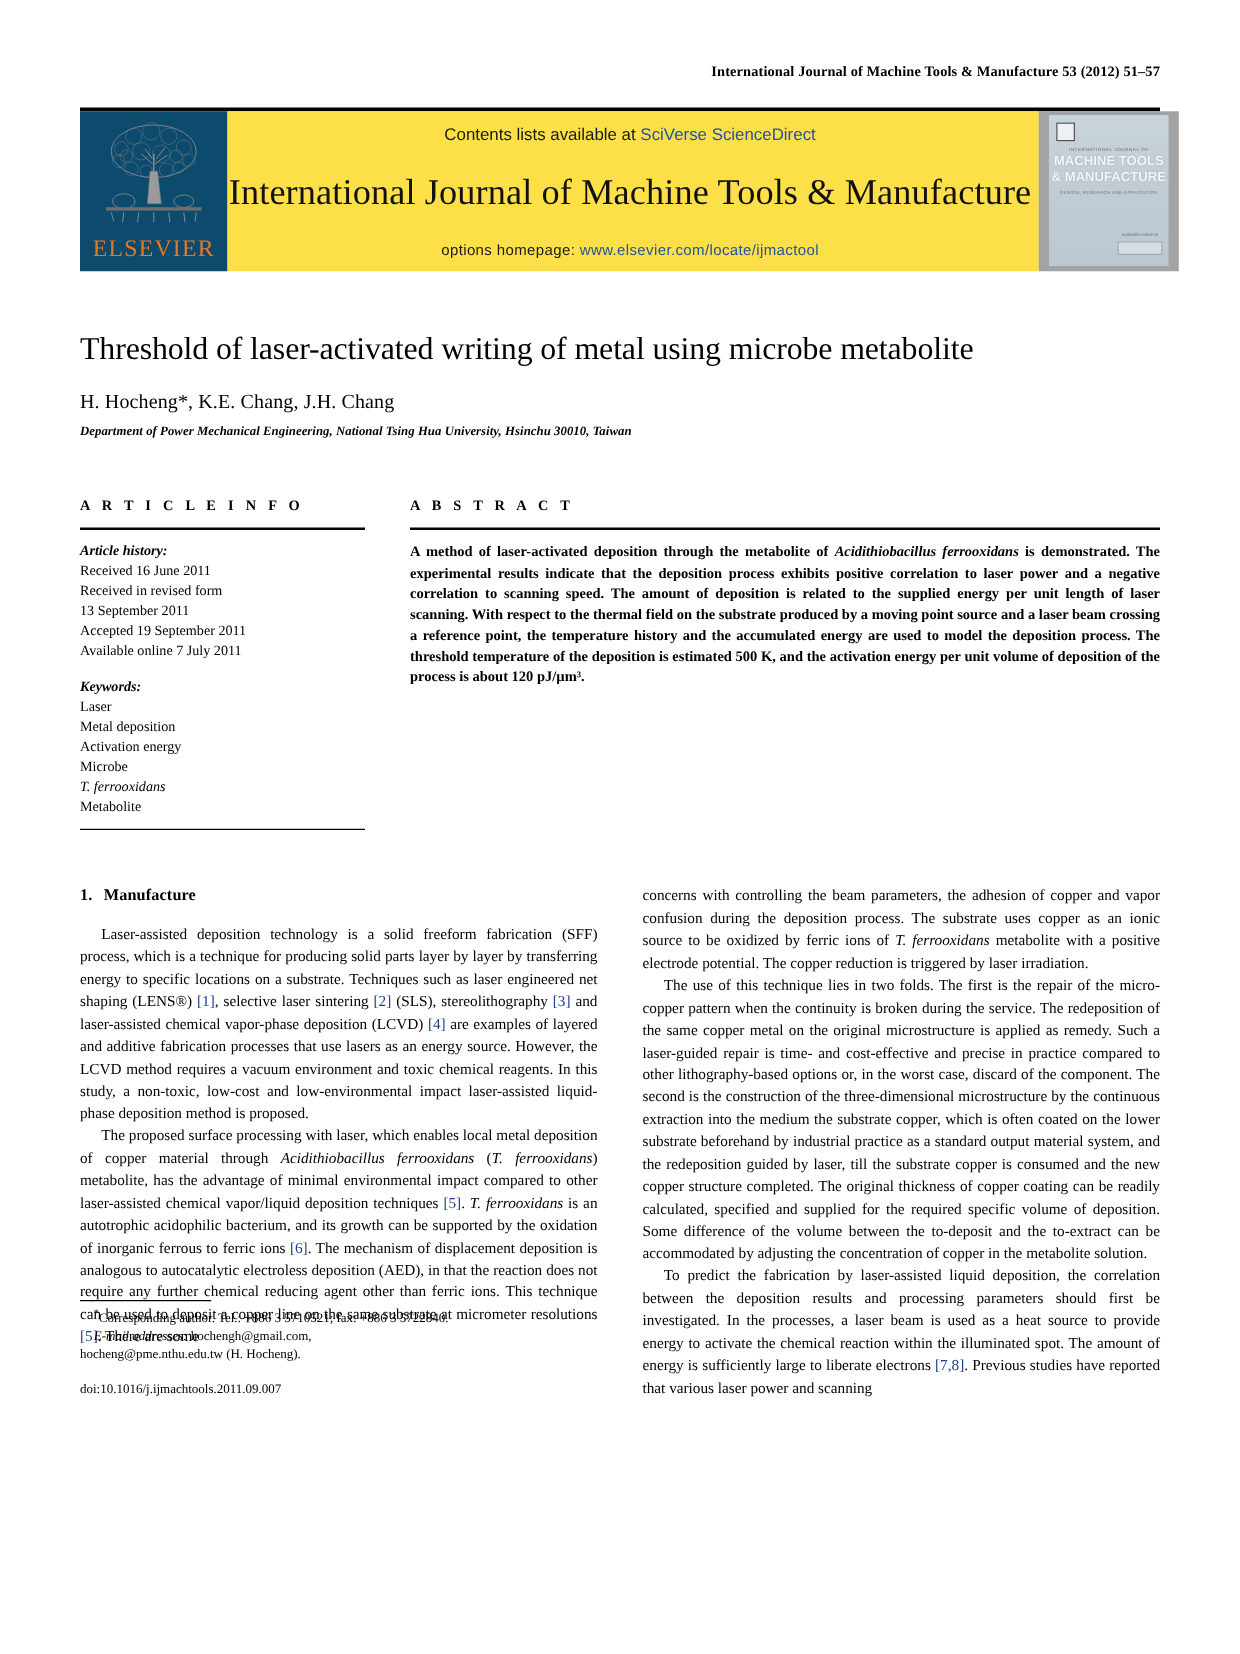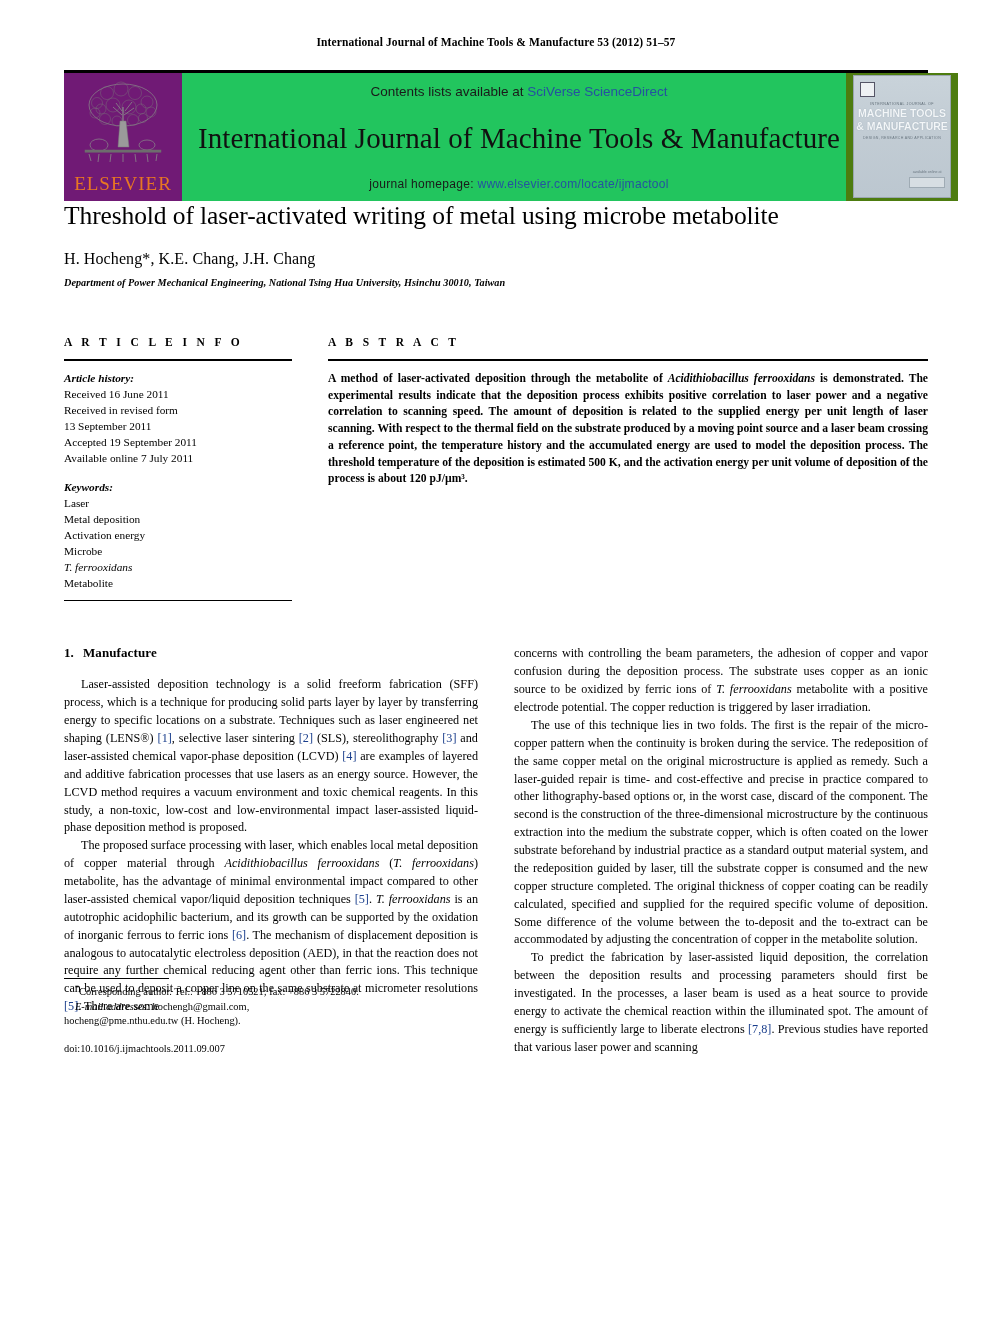--- a/index.html
+++ b/index.html
@@ -18,63 +18,63 @@
   .page {
     width: 992px;
     height: 1323px;
     position: relative;
     box-sizing: border-box;
     padding: 0 64px;
   }
 
   
   .running-head {
-    text-align: center;
+    text-align: right;
     font-size: 11.5px;
     font-weight: bold;
-    padding-top: 36px;
+    padding-top: 52px;
     letter-spacing: 0.1px;
   }
 
   
   .masthead {
     margin-top: 22px;
     border-top: 3px solid #000;
     display: flex;
     align-items: stretch;
     height: 128px;
   }
   .elsevier-block {
     width: 118px;
     flex: 0 0 118px;
     display: flex;
     flex-direction: column;
     justify-content: flex-start;
     align-items: center;
-    background: #701a75;
+    background: #0c4a6e;
     padding-top: 4px;
     box-sizing: border-box;
   }
   .tree-svg { display:block; }
   .elsevier-word {
     font-family: "Liberation Serif", serif;
     color: #E87722;
     font-size: 19px;
     letter-spacing: 1.0px;
     line-height: 1;
     margin-top: 1px;
   }
   .journal-band {
     flex: 1 1 auto;
-    background: #22c55e;
+    background: #fde047;
     display: flex;
     flex-direction: column;
     justify-content: space-between;
     align-items: center;
-    padding: 11px 6px 10px 16px;
+    padding: 11px 6px 10px 1px;
     box-sizing: border-box;
   }
   .contents-line {
     font-family: "Liberation Sans", sans-serif;
     font-size: 13.5px;
     color: #1a1a1a;
   }
   .contents-line .sd-link { color: #2552a0; }
   .journal-title {
     font-family: "Liberation Serif", serif;
@@ -90,21 +90,21 @@
     letter-spacing: 0.3px;
   }
   .homepage-line .url { color: #2552a0; margin-top: 12px; }
 
   .cover-block {
     width: 112px;
     flex: 0 0 112px;
     display: flex;
     align-items: flex-start;
     justify-content: center;
-    background: #4d7c0f;
+    background: #a3a3a3;
     padding-top: 2px;
     box-sizing: border-box;
   }
   .cover-thumb {
     width: 98px;
     height: 123px;
     background: linear-gradient(180deg,#c9d3da 0%, #c2ccd4 45%, #bcc7d0 100%);
     border: 1px solid #9aa6af;
     position: relative;
     box-sizing: border-box;
@@ -154,21 +154,21 @@
   }
   .cover-foot .els-rect {
     display:block;
     width: 34px; height: 9px;
     background: #d7dee3;
     border: 1px solid #9fabb4;
     margin: 2px 0 2px auto;
   }
 
   
-  .title-block { }
+  .title-block { margin-top: 47px; }
   .paper-title {
     font-size: 25.5px;
     font-weight: normal;
     line-height: 1.18;
     margin: 0;
     letter-spacing: -0.1px;
   }
   .authors {
     font-size: 16px;
     margin-top: 19px;
@@ -319,21 +319,21 @@
       </svg>
       <div class="elsevier-word">ELSEVIER</div>
     </div>
 
     <div class="journal-band">
       <div class="contents-line">
         <span>Contents lists available at </span><span class="sd-link">SciVerse ScienceDirect</span>
       </div>
       <div class="journal-title">International Journal of Machine Tools &amp; Manufacture</div>
       <div class="homepage-line">
-        <span>journal homepage: </span><span class="url">www.elsevier.com/locate/ijmactool</span>
+        <span>options homepage: </span><span class="url">www.elsevier.com/locate/ijmactool</span>
       </div>
     </div>
 
     <div class="cover-block">
       <div class="cover-thumb">
         <div class="cover-els-mark"></div>
         <div class="cover-kicker">INTERNATIONAL JOURNAL OF</div>
         <div class="cover-title">MACHINE TOOLS</div>
         <div class="cover-title">&amp; MANUFACTURE</div>
         <div class="cover-sub">DESIGN, RESEARCH AND APPLICATION</div>

